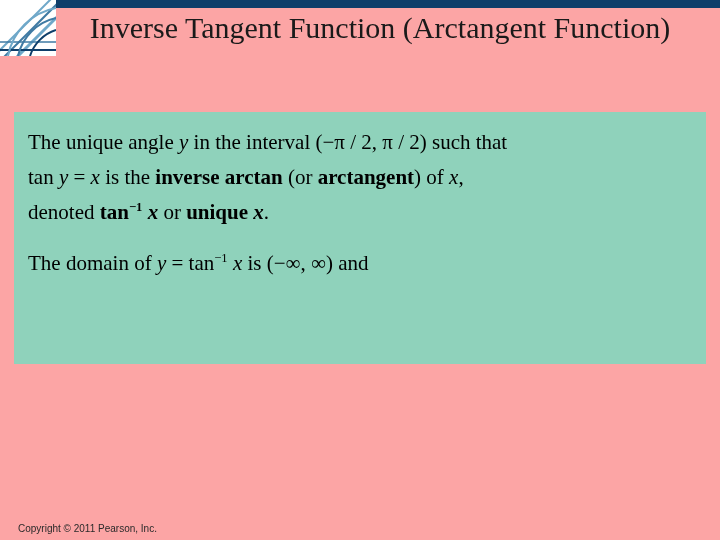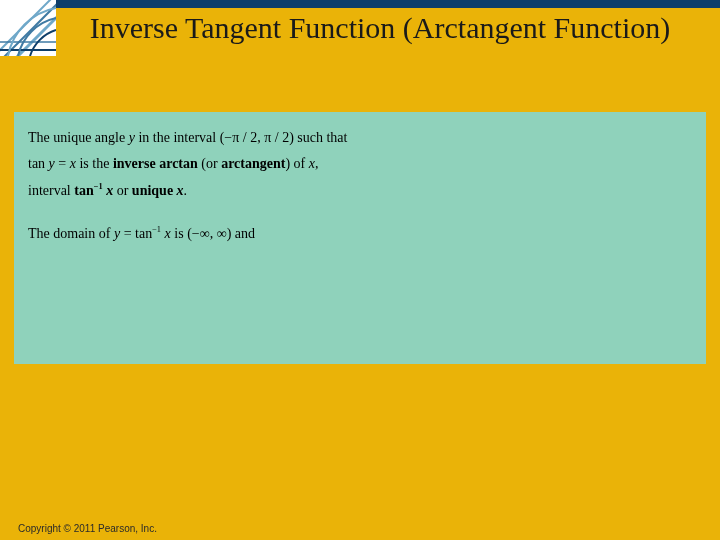--- a/index.html
+++ b/index.html
@@ -1,23 +1,23 @@
 <!DOCTYPE html>
 <html><head>
 <meta charset="utf-8">
 <style>
   * { margin: 0; padding: 0; box-sizing: border-box; }
   html, body { width: 720px; height: 540px; background: #fff; font-family: "Times New Roman", Times, serif; overflow: hidden; }
-  .slide { position: relative; width: 720px; height: 540px; background: #eab308; }
+  .slide { position: relative; width: 720px; height: 540px; background: #fca5a5; }
   .corner-deco { position: absolute; left: 0; top: 0; width: 56px; height: 56px; }
   .corner-deco svg { display: block; }
   .header-bar { position: absolute; left: 48px; right: 0; top: 0; height: 8px; background: #0e3e6a; }
   .title { position: absolute; left: 60px; right: 20px; top: 10px; text-align: center; color: #1a1a1a; font-size: 30px; line-height: 1.2; }
   .definition-box { position: absolute; left: 14px; top: 112px; width: 692px; height: 252px; background: #8fd2bb; color: #000; padding: 18px 14px 14px 14px; font-family: "Times New Roman", Times, serif; }
-  .def-line { font-size: 14px; margin-bottom: 10px; }
+  .def-line { font-size: 21px; margin-bottom: 10px; }
   .definition-box i { font-style: italic; }
   .definition-box b { font-weight: bold; }
   .sup { font-size: 0.6em; vertical-align: super; }
   .footer { position: absolute; left: 0; right: 0; bottom: 6px; height: 22px; margin-top: 12px; }
   .copy { position: absolute; left: 18px; bottom: 0; font-family: Arial, Helvetica, sans-serif; font-size: 10px; color: #2a2a2a; }
   .slidenum { position: absolute; right: 18px; bottom: 0; font-family: "Times New Roman", Times, serif; font-size: 17px; color: #244a7a; }
 </style>
 </head>
 <body>
 
@@ -49,21 +49,21 @@
   <div class="title">Inverse Tangent Function (Arctangent Function)</div>
 
   <div class="definition-box">
     <p class="def-line">
       <span>The unique angle </span><i>y</i><span> in the interval </span><span>(−π / 2, π / 2)</span><span> such that</span>
     </p>
     <p class="def-line">
       <span>tan </span><i>y</i><span> = </span><i>x</i><span> is the </span><b>inverse arctan</b><span> (or </span><b>arctangent</b><span>) of </span><i>x</i><span>,</span>
     </p>
     <p class="def-line">
-      <span>interval </span><b><span>tan</span><span class="sup">−1</span><i> x</i></b><span> or </span><b><span>unique </span><i>x</i></b><span>.</span>
+      <span>denoted </span><b><span>tan</span><span class="sup">−1</span><i> x</i></b><span> or </span><b><span>unique </span><i>x</i></b><span>.</span>
     </p>
     <p class="def-line" style="margin-top:26px">
       <span>The domain of </span><i>y</i><span> = tan</span><span class="sup">−1</span><i> x</i><span> is </span><span>(−∞, ∞)</span><span> and</span>
     </p>
   </div>
 
   <div class="footer">
     <div class="copy">Copyright © 2011 Pearson, Inc.</div>
   </div>
 

